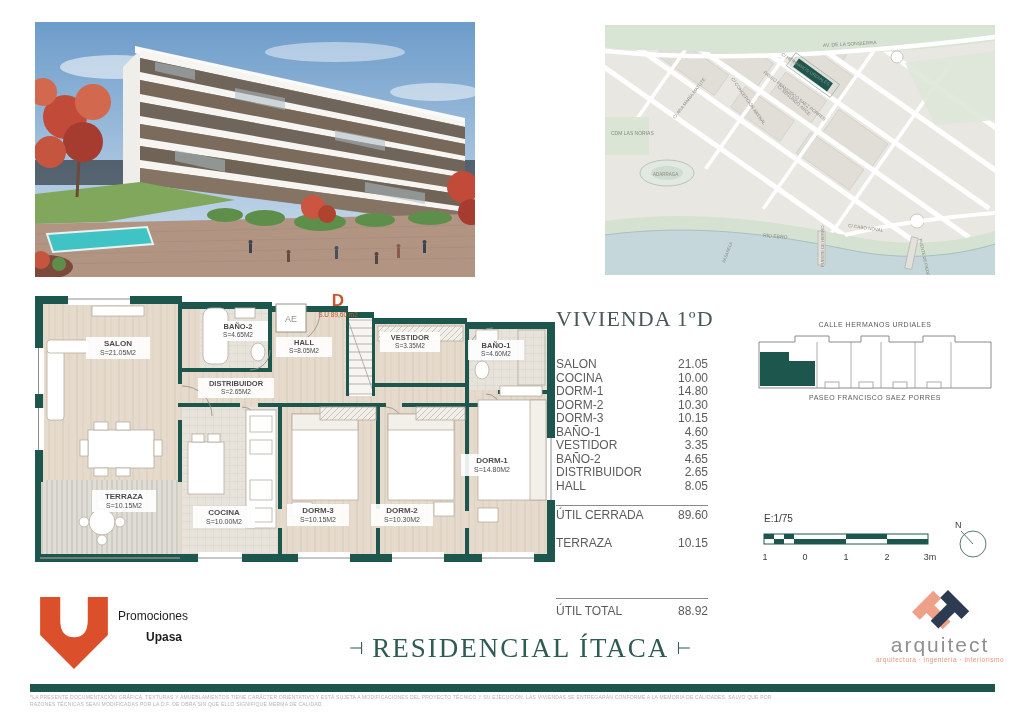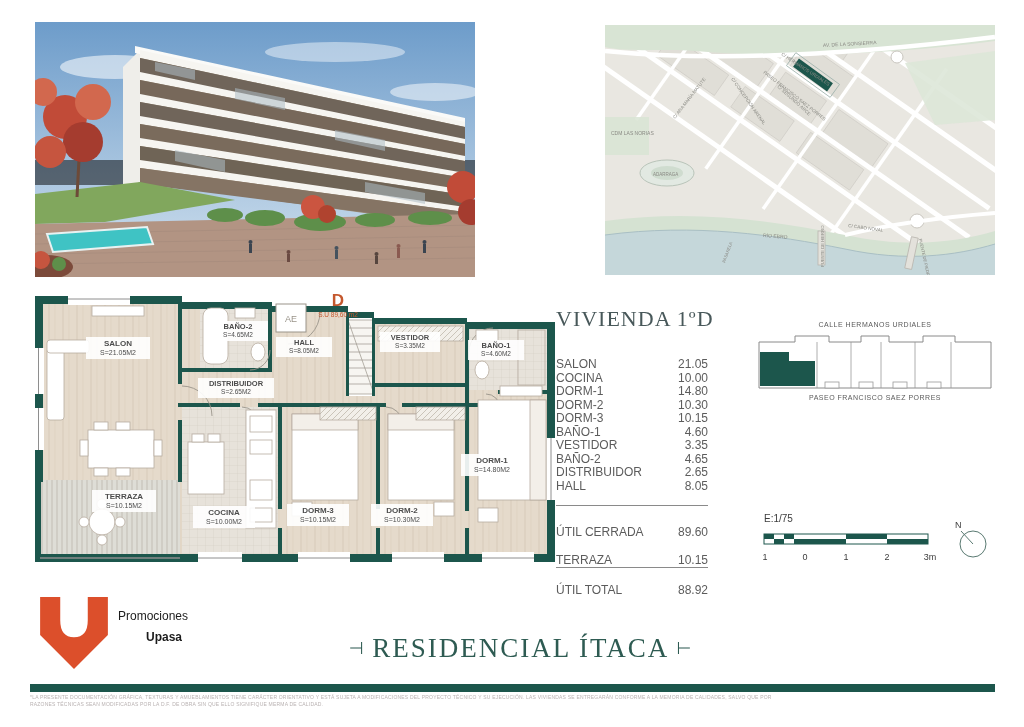--- a/index.html
+++ b/index.html
@@ -6,23 +6,23 @@
   #sheet{position:relative;width:1024px;height:727px;background:#ffffff;overflow:hidden;
          font-family:"Liberation Sans",sans-serif;}
   .abs{position:absolute;}
   svg text{font-family:"Liberation Sans",sans-serif;}
   
   #unit-info{left:556px;top:306px;width:170px;}
   #unit-title{font-family:"Liberation Serif",serif;font-size:22px;color:#48585a;letter-spacing:1px;}
   #area-table{margin-top:26px;width:152px;font-size:12px;color:#5c5c5c;}
   .row{display:flex;justify-content:space-between;line-height:13.5px;}
   .row .val{text-align:right;}
-  .row.sum{border-top:1px solid #8a8a8a;margin-top:12px;padding-top:20px;}
+  .row.sum{border-top:1px solid #8a8a8a;margin-top:12px;padding-top:3px;}
   .row.gap{margin-top:14px;}
-  .row.sum2{border-top:1px solid #8a8a8a;padding-top:16px;}
+  .row.sum2{border-top:1px solid #8a8a8a;padding-top:6px;margin-top:48px;}
   
   #promoter-text{left:118px;top:606px;font-size:12px;color:#1c1c1c;line-height:21px;}
   #promoter-text b{font-weight:bold;margin-left:28px;}
   #project-title{left:300px;top:633px;width:440px;text-align:center;
     font-family:"Liberation Serif",serif;font-size:27px;color:#2e5b52;letter-spacing:2px;}
   #project-title .orn{font-size:17px;vertical-align:3px;letter-spacing:0;color:#2e5b52;}
   #teal-bar{left:30px;top:684px;width:965px;height:8px;background:#1c564c;}
   #architect{left:870px;top:584px;width:140px;text-align:center;}
   #architect-name{font-size:21px;color:#8f8f8f;letter-spacing:2px;line-height:22px;margin-top:2px;}
   #architect-tag{font-size:6.5px;color:#e8957b;letter-spacing:0.5px;}
@@ -550,20 +550,32 @@
     <div>Promociones</div>
     <div><b>Upasa</b></div>
   </div>
 
   <div class="abs" id="project-title">
     <span class="orn">⊣</span>
     <span>RESIDENCIAL ÍTACA</span>
     <span class="orn">⊢</span>
   </div>
 
+  <div class="abs" id="architect">
+    <svg width="68" height="48" viewBox="0 0 64 48" style="display:block;margin:0 auto;">
+      <g transform="translate(4,28) rotate(-45)" fill="#efa088">
+        <path d="M0,0 H30 V11 H20.5 V34 H9.5 V11 H0 Z"></path>
+      </g>
+      <g transform="translate(40,6) rotate(45)" fill="#2c3a52">
+        <path d="M0,0 H30 V11 H20.5 V34 H9.5 V11 H0 Z"></path>
+      </g>
+    </svg>
+    <div id="architect-name">arquitect</div>
+    <div id="architect-tag">arquitectura · ingeniería · interiorismo</div>
+  </div>
 
   <div class="abs" id="teal-bar"></div>
 
   <div class="abs" id="fineprint">
     <div>*LA PRESENTE DOCUMENTACIÓN GRÁFICA, TEXTURAS Y AMUEBLAMIENTOS TIENE CARÁCTER ORIENTATIVO Y ESTÁ SUJETA A MODIFICACIONES DEL PROYECTO TÉCNICO Y SU EJECUCIÓN. LAS VIVIENDAS SE ENTREGARÁN CONFORME A LA MEMORIA DE CALIDADES, SALVO QUE POR</div>
     <div>RAZONES TÉCNICAS SEAN MODIFICADAS POR LA D.F. DE OBRA SIN QUE ELLO SIGNIFIQUE MERMA DE CALIDAD.</div>
   </div>
 
 </div>
 

